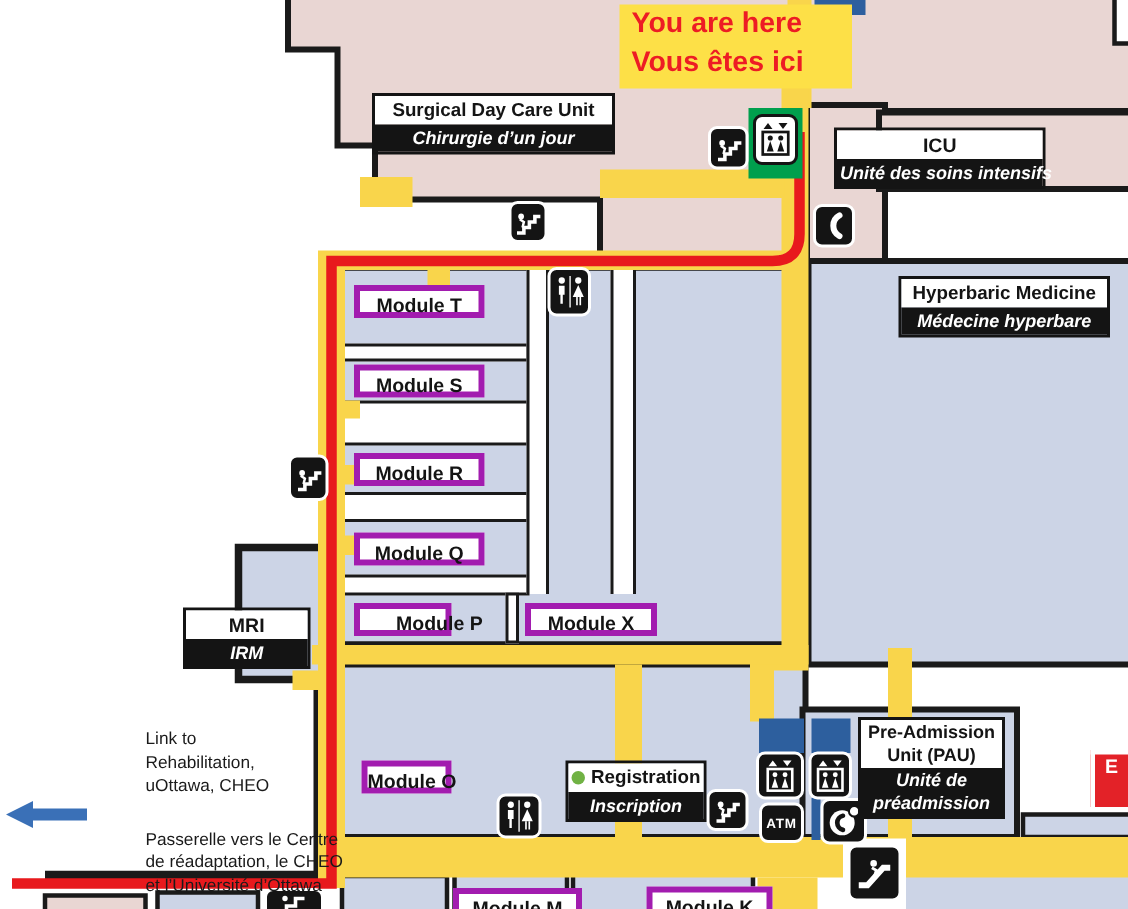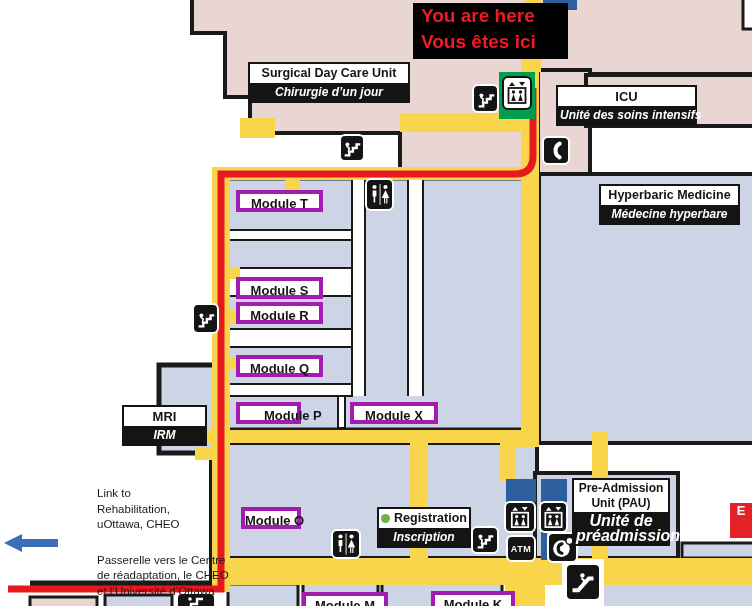--- a/index.html
+++ b/index.html
@@ -16,21 +16,21 @@
   .icon{position:absolute;background:#141414;border:2px solid #fff;border-radius:6px;z-index:50;
         display:flex;align-items:center;justify-content:center;box-sizing:border-box;}
   .icon svg{display:block;}
   .icon-white{background:#fff;border:2px solid #141414;}
   .greenbox{position:absolute;background:#009f4d;z-index:46;}
   .lbl{position:absolute;z-index:60;border:2px solid #141414;text-align:center;font-weight:bold;box-sizing:border-box;}
   .lbl .en{background:#fff;color:#141414;font-size:12.5px;line-height:17px;padding:1px 2px;white-space:nowrap;}
   .lbl .fr{background:#141414;color:#fff;font-size:12px;font-style:italic;line-height:16px;padding:1px 2px;white-space:nowrap;}
   .mod{position:absolute;z-index:60;background:#fff;border:4px solid #a21caf;font-weight:bold;font-size:13px;
        color:#141414;text-align:center;height:22px;line-height:19px;box-sizing:border-box;white-space:nowrap;}
-  .marker{position:absolute;left:413px;top:3px;width:155px;height:56px;background:#000000;z-index:60;
+  .marker{position:absolute;left:413px;top:3px;width:155px;height:56px;background:#fde047;z-index:60;
           color:#ed1c24;font-weight:bold;font-size:19px;line-height:26px;padding-left:8px;box-sizing:border-box;}
   .note{position:absolute;left:97px;top:486px;width:180px;z-index:60;color:#1a1a1a;font-size:11.5px;line-height:15.5px;}
   .note .blk{margin-bottom:20px;}
   .entr{position:absolute;left:727px;top:500px;width:25px;height:38px;background:#e32228;z-index:60;
         border-top:3px solid #fff;border-left:3px solid #fff;box-sizing:border-box;
         color:#fff;font-weight:bold;font-size:13px;text-align:center;line-height:16px;}
   .dot{display:inline-block;width:9px;height:9px;border-radius:50%;background:#70b244;margin-right:4px;vertical-align:middle;}
   .atmlabel{color:#fff;font-weight:bold;font-size:9px;letter-spacing:0.5px;}
 </style>
 </head>
@@ -258,28 +258,28 @@
   <div class="lbl" style="left:377px;top:507px;width:94px;">
     <div class="en"><span class="dot"></span><span>Registration</span></div>
     <div class="fr">Inscription</div>
   </div>
 
   <div class="lbl" style="left:572px;top:478px;width:98px;">
     <div class="en" style="font-size:12px;line-height:15px;">
       <div>Pre-Admission</div>
       <div>Unit (PAU)</div>
     </div>
-    <div class="fr" style="font-size:16px;line-height:15px;">
+    <div class="fr" style="font-size:12px;line-height:15px;">
       <div>Unité de</div>
       <div>préadmission</div>
     </div>
   </div>
 
   <div class="mod" style="left:236px;top:190px;width:87px;">Module T</div>
-  <div class="mod" style="left:236px;top:243px;width:87px;margin-top:34px;">Module S</div>
+  <div class="mod" style="left:236px;top:243px;width:87px;">Module S</div>
   <div class="mod" style="left:236px;top:302px;width:87px;">Module R</div>
   <div class="mod" style="left:236px;top:355px;width:87px;">Module Q</div>
   <div class="mod" style="left:236px;top:402px;width:65px;padding-left:24px;">Module P</div>
   <div class="mod" style="left:350px;top:402px;width:88px;">Module X</div>
   <div class="mod" style="left:241px;top:507px;width:60px;">Module O</div>
   <div class="mod" style="left:302px;top:592px;width:86px;">Module M</div>
   <div class="mod" style="left:431px;top:591px;width:84px;">Module K</div>
 
   <div class="note">
     <div class="blk">

